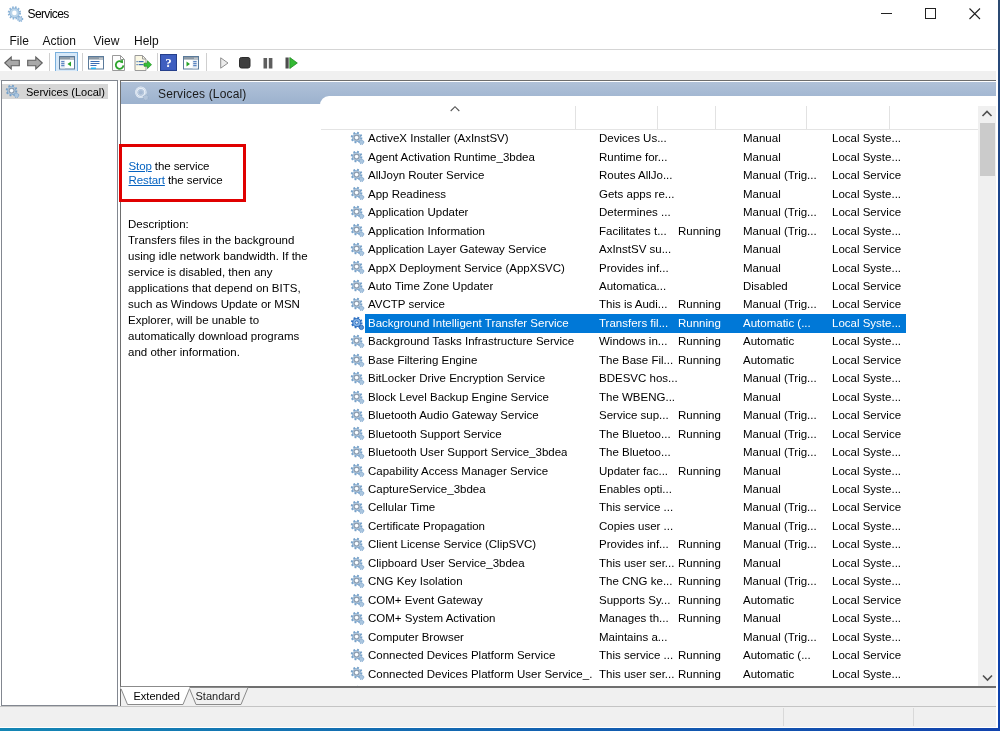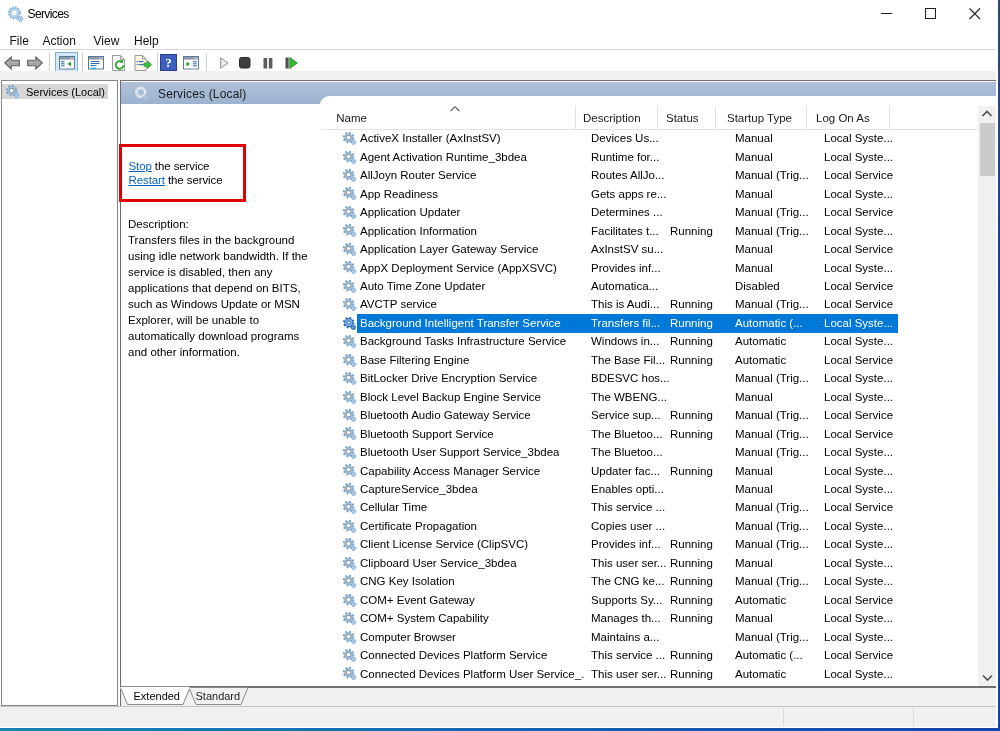--- a/index.html
+++ b/index.html
@@ -29,21 +29,21 @@
 #dtitle{position:absolute;left:129px;top:110.5px;width:195px;font-size:12px;letter-spacing:-0.3px;font-weight:bold;color:#000;line-height:12px}
 #redbox{position:absolute;left:119px;top:143.5px;width:127px;height:58px;border:3.5px solid #e00000}
 #stopln{position:absolute;left:128.5px;top:158.6px;font-size:11.5px;letter-spacing:-0.1px;color:#000;line-height:14.7px}
 #stopln a{color:#0563c1;text-decoration:underline}
 #desc{position:absolute;left:128px;top:216.2px;width:212px;font-size:11.5px;color:#000;line-height:16px}
 
 #lhead{position:absolute;left:321px;top:105.5px;width:657px;height:24px;background:#fff;font-size:11.5px;color:#1a1a1a}
 .hsep{position:absolute;top:105.5px;width:1px;height:23px;background:#e2e2e2}
 #hline{position:absolute;left:321px;top:129px;width:657px;height:1px;background:#e4e4e4}
 #rows{position:absolute;left:321px;top:129.6px;width:657px;height:557px;overflow:hidden;font-size:11.5px;color:#000}
-.row{position:absolute;left:8px;width:657px;height:18.46px}
+.row{position:absolute;left:16px;width:657px;height:18.46px}
 .row div{position:absolute;top:2.7px;white-space:nowrap}
 .ric{position:absolute;left:13px;top:1.5px}
 .cn{left:31px;max-width:224px;overflow:hidden} .cd{left:262px} .cs{left:341px} .cu{left:406px} .cl{left:495px}
 .row.sel::before{content:"";position:absolute;left:27.5px;top:0;width:541.5px;height:18.46px;background:#0078d7}
 .row.sel div{color:#fff}
 
 #sbar{position:absolute;left:978px;top:105.5px;width:18px;height:581px;background:#f0f0f0}
 #sthumb{position:absolute;left:979.5px;top:123px;width:15px;height:53px;background:#cbcbcb}
 
 #listline{position:absolute;left:121px;top:686.4px;width:875.5px;height:1.2px;background:#6f6f6f}
@@ -185,27 +185,20 @@
  <circle cx="6.8" cy="6.3" r="4.9" fill="none" stroke="#c9d7e8" stroke-width="0.9"></circle>
  <circle cx="6.8" cy="6.3" r="2.6" fill="none" stroke="#bfcfe2" stroke-width="0.9"></circle>
  <circle cx="11.7" cy="11.6" r="2.6" fill="#b3c4da" stroke="#93a9c5" stroke-width="0.9" stroke-dasharray="1.2,1"></circle>
 </svg>
 <div id="bandtxt">Services (Local)</div>
 
 <div id="redbox"></div>
 <div id="stopln"><a>Stop</a> the service<br><a>Restart</a> the service</div>
 <div id="desc">Description:<br>Transfers files in the background<br>using idle network bandwidth. If the<br>service is disabled, then any<br>applications that depend on BITS,<br>such as Windows Update or MSN<br>Explorer, will be unable to<br>automatically download programs<br>and other information.</div>
 
-<div id="lhead">
-<span style="position:absolute;left:15.3px;top:6.3px">Name</span>
-<span style="position:absolute;left:262px;top:6.3px">Description</span>
-<span style="position:absolute;left:345px;top:6.3px">Status</span>
-<span style="position:absolute;left:406px;top:6.3px">Startup Type</span>
-<span style="position:absolute;left:495px;top:6.3px">Log On As</span>
-</div>
 <svg class="abs" style="left:449.5px;top:104.5px" width="10" height="8">
       <path d="M0.7,6 L5,1.7 L9.3,6" fill="none" stroke="#555" stroke-width="1.1"></path>
     </svg>
 <div class="hsep" style="left:574.5px"></div>
 <div class="hsep" style="left:657px"></div>
 <div class="hsep" style="left:715px"></div>
 <div class="hsep" style="left:805.5px"></div>
 <div class="hsep" style="left:888.5px"></div>
 <div id="hline"></div>
 
@@ -467,21 +460,21 @@
 <div class="cn">COM+ Event Gateway</div>
         <div class="cd">Supports Sy...</div>
         <div class="cs">Running</div>
         <div class="cu">Automatic</div>
         <div class="cl">Local Service</div>
 </div>
 <div class="row " style="top:479.96px">
 <svg class="ric" width="15" height="15" viewBox="0 0 16 16">
           <use href="#gear"></use>
         </svg>
-<div class="cn">COM+ System Capability</div>
+<div class="cn">COM+ System Activation</div>
         <div class="cd">Manages th...</div>
         <div class="cs">Running</div>
         <div class="cu">Manual</div>
         <div class="cl">Local Syste...</div>
 </div>
 <div class="row " style="top:498.42px">
 <svg class="ric" width="15" height="15" viewBox="0 0 16 16">
           <use href="#gear"></use>
         </svg>
 <div class="cn">Computer Browser</div>

